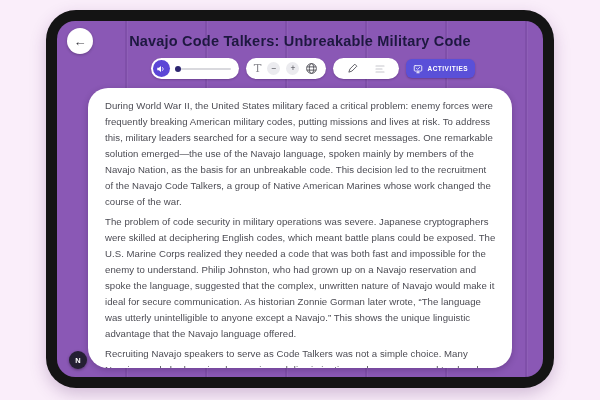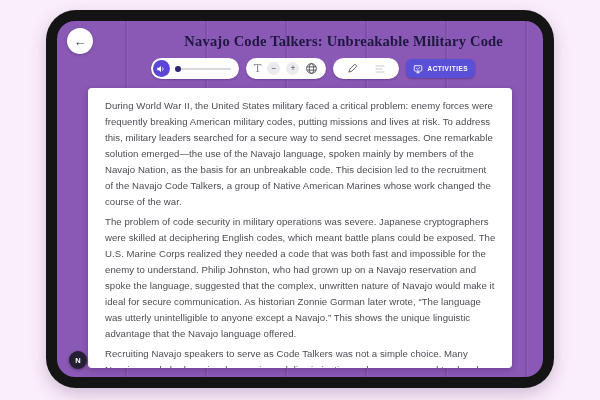--- a/index.html
+++ b/index.html
@@ -20,22 +20,22 @@
   .seam{position:absolute;top:0;bottom:0;width:2px;background:rgba(40,0,70,0.10);}
   .seam::after{content:"";position:absolute;left:2px;top:0;bottom:0;width:1px;background:rgba(255,255,255,0.05);}
 
   .back-btn{
     position:absolute;left:10px;top:7px;width:26px;height:26px;border-radius:50%;
     background:#ffffff;display:flex;align-items:center;justify-content:center;
     box-shadow:0 1px 3px rgba(0,0,0,0.25);cursor:pointer;
     color:#3a3a42;font-size:13px;font-weight:bold;line-height:1;
   }
   .title{
-    position:absolute;left:40px;right:40px;top:12px;text-align:right;
-    color:#1e1840;font-size:14.5px;font-weight:bold;letter-spacing:0.2px;font-family:Liberation Serif, serif;
+    position:absolute;left:40px;right:40px;top:12px;text-align:center;
+    color:#1e1840;font-size:14.5px;font-weight:bold;letter-spacing:0.2px;
   }
   .toolbar{
     position:absolute;left:0;right:0;top:37px;height:21px;
     display:flex;justify-content:center;align-items:center;gap:7px;
     transform:translateX(13px);
   }
   .pill{
     background:#ffffff;border-radius:11px;height:21px;
     display:flex;align-items:center;box-shadow:0 1px 2px rgba(30,0,50,0.25);
   }
@@ -56,21 +56,21 @@
   .icon-btn{display:flex;align-items:center;justify-content:center;cursor:pointer;}
   .pen-pill{width:54px;justify-content:space-around;padding:0 6px;}
   .activities-btn{
     background:#5a50d8;border-radius:6px;height:19px;padding:0 7px;
     display:flex;align-items:center;gap:4px;cursor:pointer;
     box-shadow:0 1px 2px rgba(30,0,50,0.3);
   }
   .activities-btn span{color:#ffffff;font-size:6.5px;font-weight:bold;letter-spacing:0.5px;}
   .page{
     position:absolute;left:31px;top:67px;width:424px;height:280px;
-    background:#ffffff;border-radius:4px;box-sizing:border-box;
+    background:#ffffff;border-radius:20px;box-sizing:border-box;
     padding:10px 16px 0 17px;overflow:hidden;
     box-shadow:0 2px 6px rgba(30,0,50,0.25);
   }
   .page p{
     margin:0 0 4px 0;color:#4c4c54;font-size:9.6px;line-height:16px;
     letter-spacing:0.05px;
   }
   .n-badge{
     position:absolute;left:12px;top:330px;width:18px;height:18px;border-radius:50%;
     background:#241f33;color:#ffffff;display:flex;align-items:center;justify-content:center;

